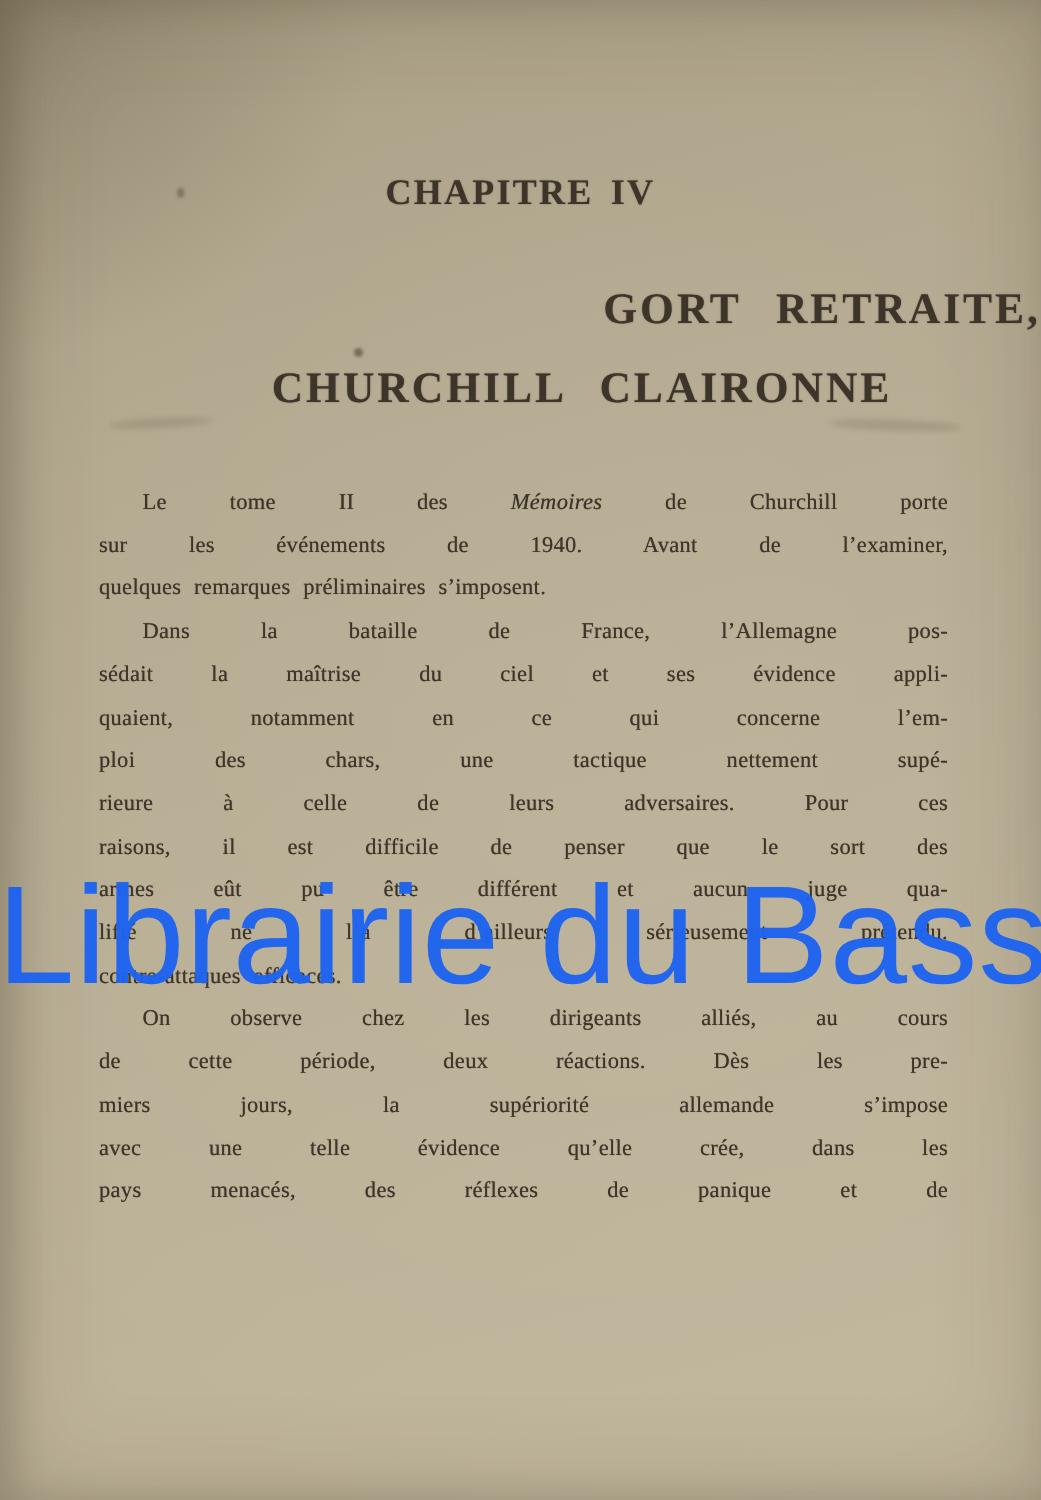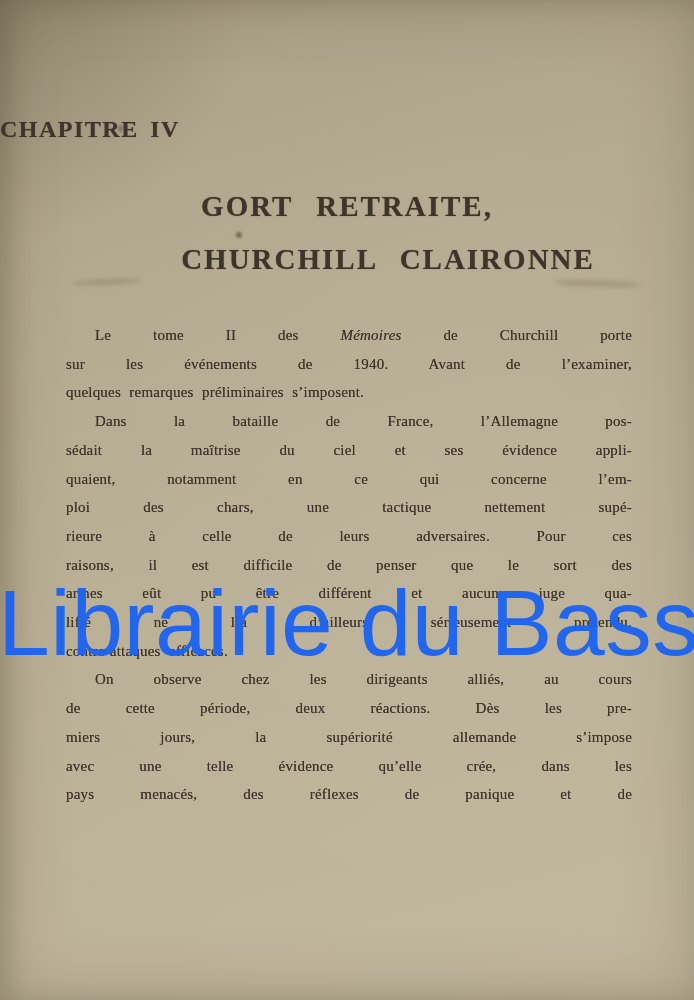--- a/index.html
+++ b/index.html
@@ -17,30 +17,31 @@
   }
   
   .smudge{position:absolute;background:rgba(88,78,58,0.22);filter:blur(2px);border-radius:50%;}
   .smudge.s1{left:72px;top:279px;width:70px;height:6px;transform:rotate(-3deg);}
   .smudge.s2{left:553px;top:280px;width:88px;height:7px;transform:rotate(2deg);}
   .smudge.s3{left:236px;top:232px;width:6px;height:6px;filter:blur(1px);background:rgba(60,50,35,0.5);}
   .smudge.s4{left:118px;top:125px;width:5px;height:7px;filter:blur(1px);background:rgba(60,50,35,0.35);}
 
   .chapter{
     position:absolute;left:0;top:116px;width:100%;
+    text-align:center;
     font-size:24px;font-weight:bold;letter-spacing:1.5px;word-spacing:4px;
     text-shadow:0 0 1px rgba(58,48,36,0.55);
   }
   .title{
     position:absolute;left:0;width:100%;
     text-align:center;
     font-size:29px;font-weight:bold;letter-spacing:2px;word-spacing:14px;
     text-shadow:0 0 1px rgba(58,48,36,0.55);
   }
-  .title.t1{top:190px;}
+  .title.t1{top:190px;text-align:right;}
   .title.t2{top:243px;margin-left:41px;}
 
   .bodytext{
     position:absolute;left:66px;top:321px;width:566px;
     font-size:15px;line-height:28.7px;letter-spacing:0.2px;
     text-shadow:0 0 0.5px rgba(58,48,36,0.75);
   }
   .para{margin:0;}
   .line{
     text-align:justify;

